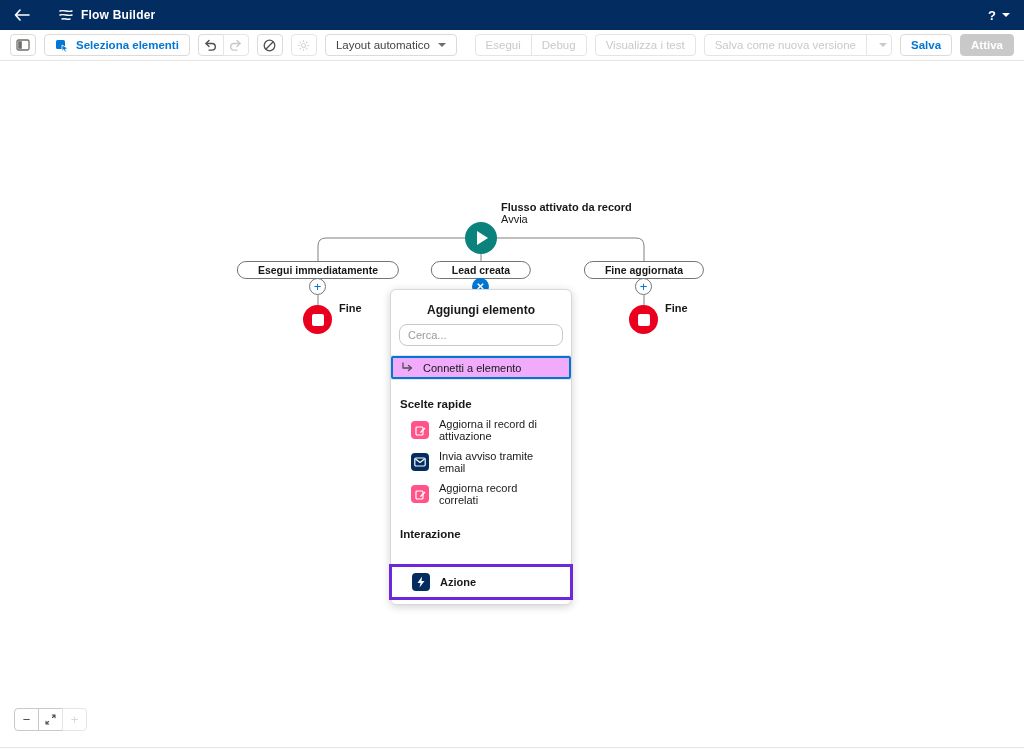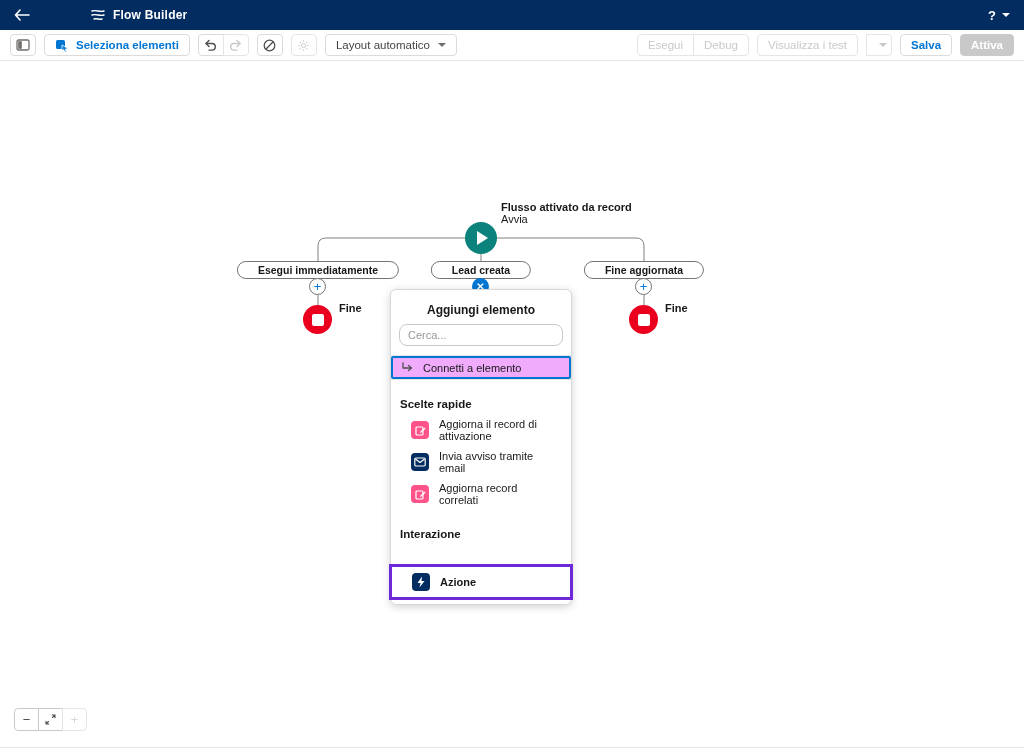--- a/index.html
+++ b/index.html
@@ -1,19 +1,19 @@
 <!DOCTYPE html>
 <html><head>
 <meta charset="utf-8">
 <style>
   * { margin:0; padding:0; box-sizing:border-box; }
   html,body { width:1024px; height:749px; font-family:"Liberation Sans", sans-serif; background:#fff; overflow:hidden; }
 
   
-  .app-header { height:30px; background:#032d60; display:flex; align-items:center; color:#fff; padding:0 14px;gap:32px; }
+  .app-header { height:30px; background:#032d60; display:flex; align-items:center; color:#fff; padding:0 14px; }
   .back-btn { width:30px; display:flex; align-items:center; cursor:pointer; font-size:15px; color:#fff; background:none; border:none; }
   .header-title-wrap { display:flex; align-items:center; gap:7px; margin-left:14px; }
   .header-title { font-size:12px; font-weight:bold; letter-spacing:.2px; }
   .header-right { margin-left:auto; display:flex; align-items:center; gap:4px; font-size:13px; font-weight:bold; cursor:pointer; }
   .caret-down { width:0; height:0; border-left:4px solid transparent; border-right:4px solid transparent; border-top:4px solid #fff; display:inline-block; margin-left:2px; }
 
   
   .toolbar { height:31px; background:#fff; border-bottom:1px solid #e5e5e5; display:flex; align-items:center; padding:0 10px; gap:8px; }
   .tb-btn { height:22px; background:#fff; border:1px solid #dddbda; border-radius:4px; display:inline-flex; align-items:center; justify-content:center; font-size:11.5px; color:#444; padding:0 10px; cursor:pointer; font-family:inherit; }
   .tb-btn.icon-only { width:26px; padding:0; }
@@ -136,20 +136,21 @@
     <span class="dd-caret"></span>
   </button>
 
   <div class="toolbar-right">
     <span class="tb-group">
       <button class="tb-btn disabled">Esegui</button>
       <button class="tb-btn disabled">Debug</button>
     </span>
     <button class="tb-btn disabled">Visualizza i test</button>
     <span class="tb-group">
+      <button class="tb-btn disabled">Salva come nuova versione</button>
       <button class="tb-btn disabled icon-only">
           <span class="dd-caret light"></span>
         </button>
     </span>
     <button class="tb-btn blue-text">Salva</button>
     <button class="tb-btn btn-brand-disabled">Attiva</button>
   </div>
 </div>
 
 <div class="canvas">

